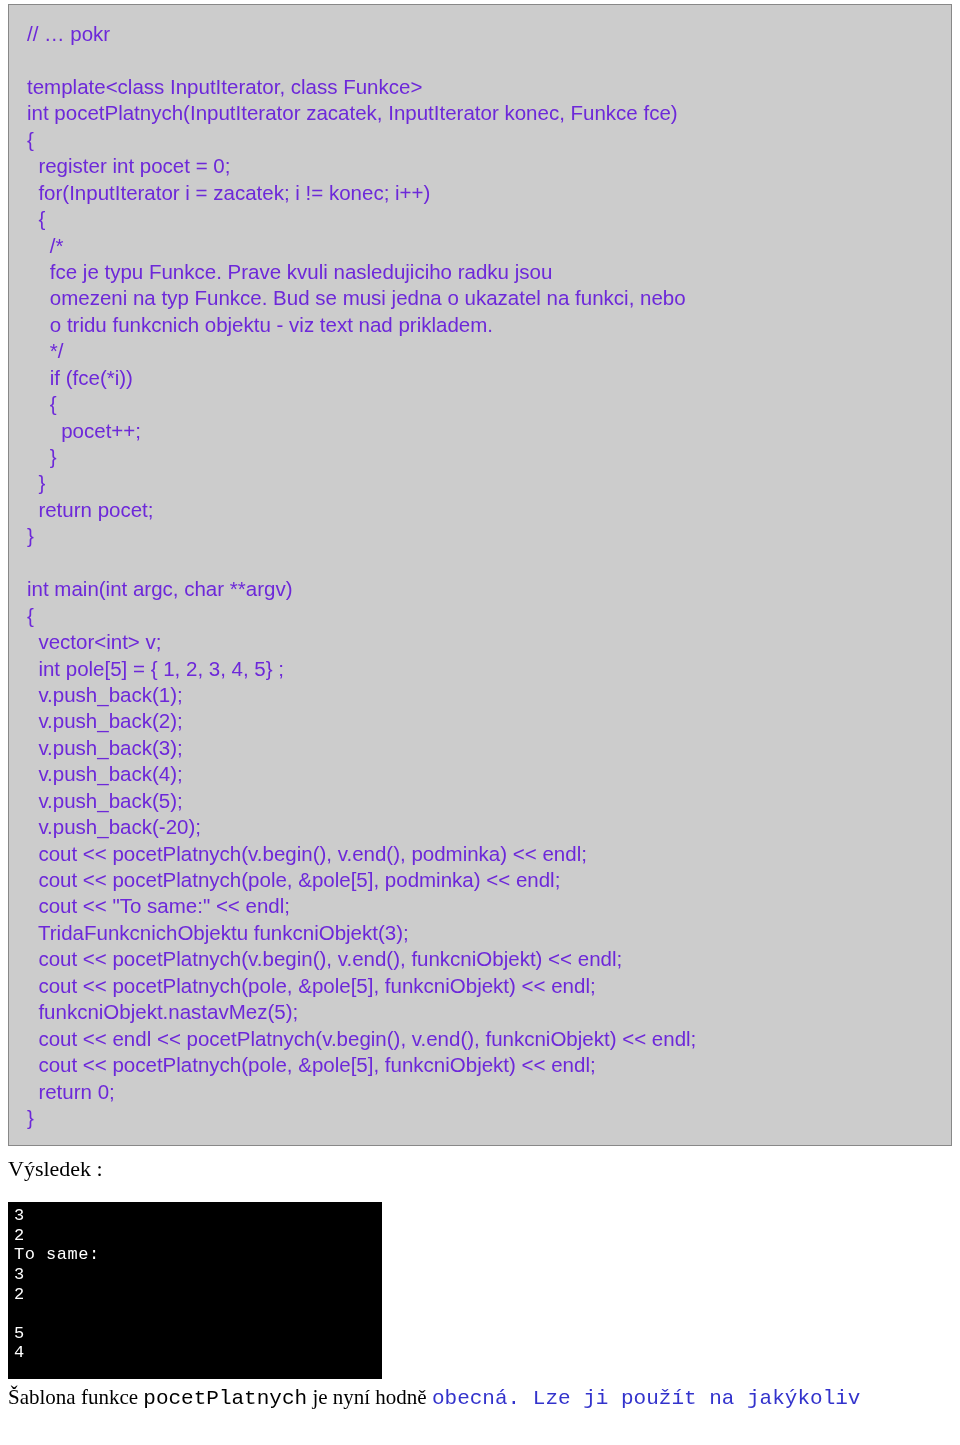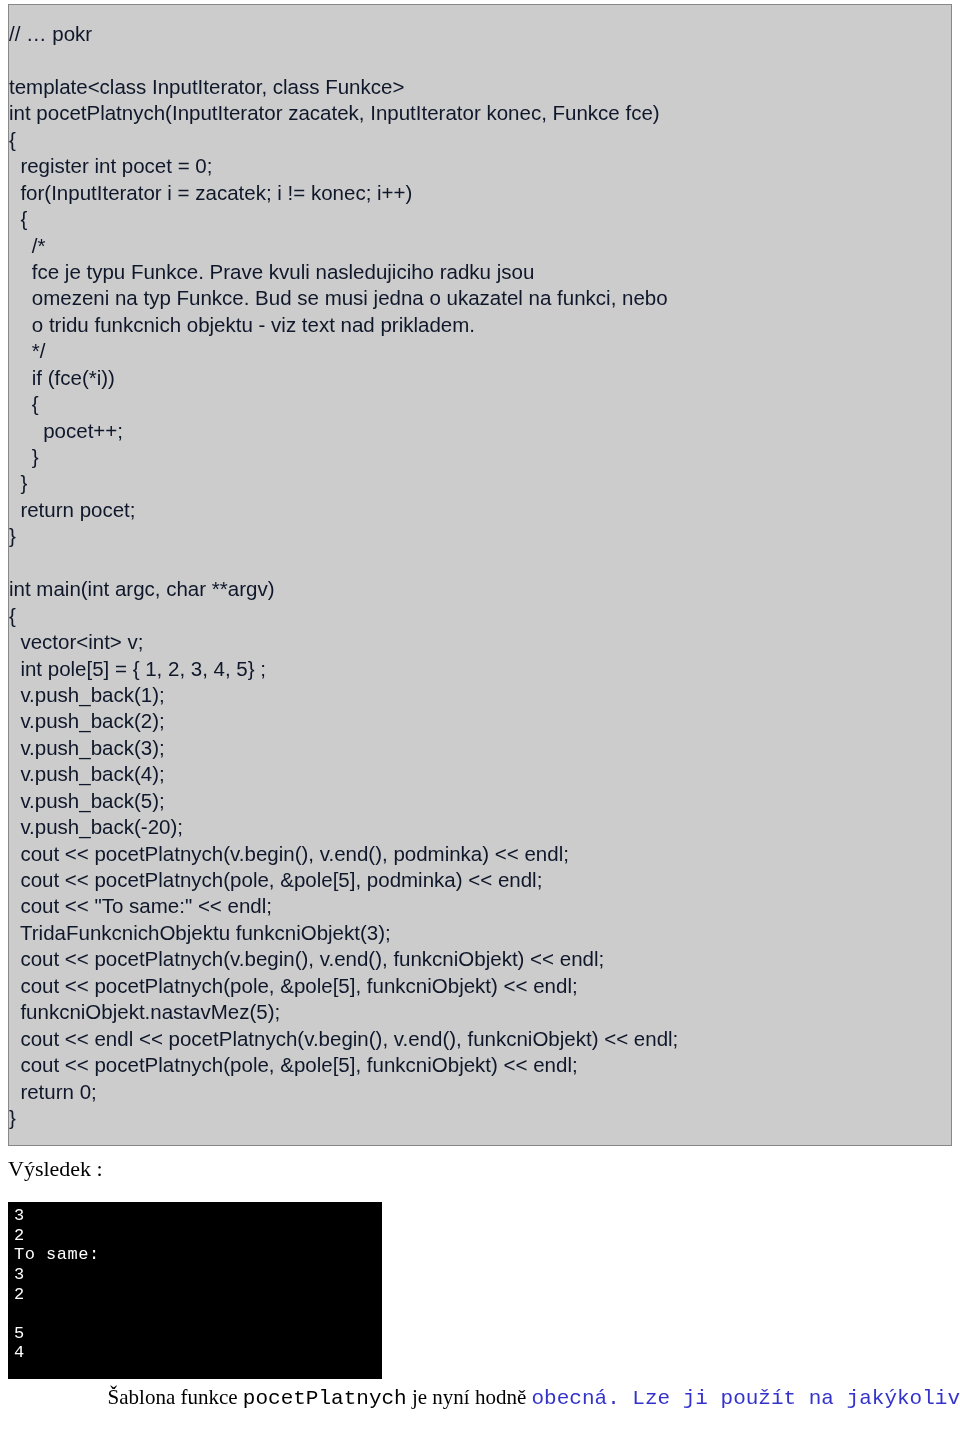--- a/index.html
+++ b/index.html
@@ -6,24 +6,24 @@
       margin: 0;
       padding: 0;
       font-family: Arial, Helvetica, sans-serif;
       background: #ffffff;
       width: 960px;
     }
     .code-box {
       background: #cccccc;
       border: 1px solid #888888;
       margin: 4px 8px 8px 8px;
-      padding: 16px 14px 14px 0;
+      padding: 16px 14px 14px 18px;
       font-size: 20.5px;
       line-height: 1.29;
-      color: #0f172a;
+      color: #6d28d9;
       white-space: pre;
       font-family: Arial, Helvetica, sans-serif;
     }
     .result-label {
       font-family: "Times New Roman", Times, serif;
       font-size: 22px;
       margin: 10px 0 20px 8px;
       color: #000000;
     }
     .terminal {
@@ -36,21 +36,20 @@
       margin: 0 0 6px 8px;
       padding: 4px 6px 16px 6px;
       white-space: pre;
       letter-spacing: 0.5px;
     }
     .footer-text {
       font-family: "Times New Roman", Times, serif;
       font-size: 21px;
       margin: 4px 0 0 8px;
       color: #000000;
-      text-align: right;
     }
     .footer-text .mono {
       font-family: "Courier New", Courier, monospace;
       font-size: 21px;
     }
     .footer-text .blue {
       color: #3333cc;
       font-family: "Courier New", Courier, monospace;
       font-size: 21px;
     }

